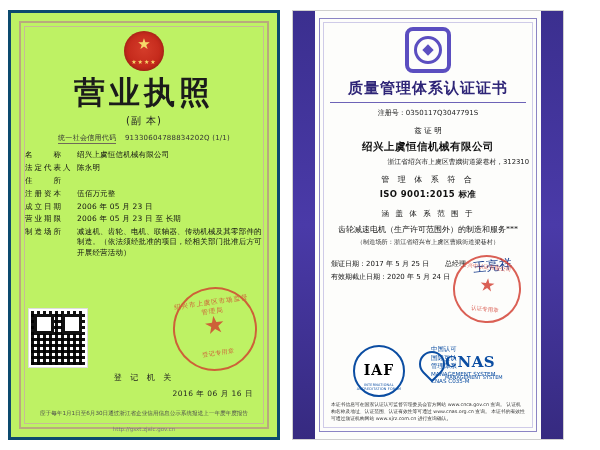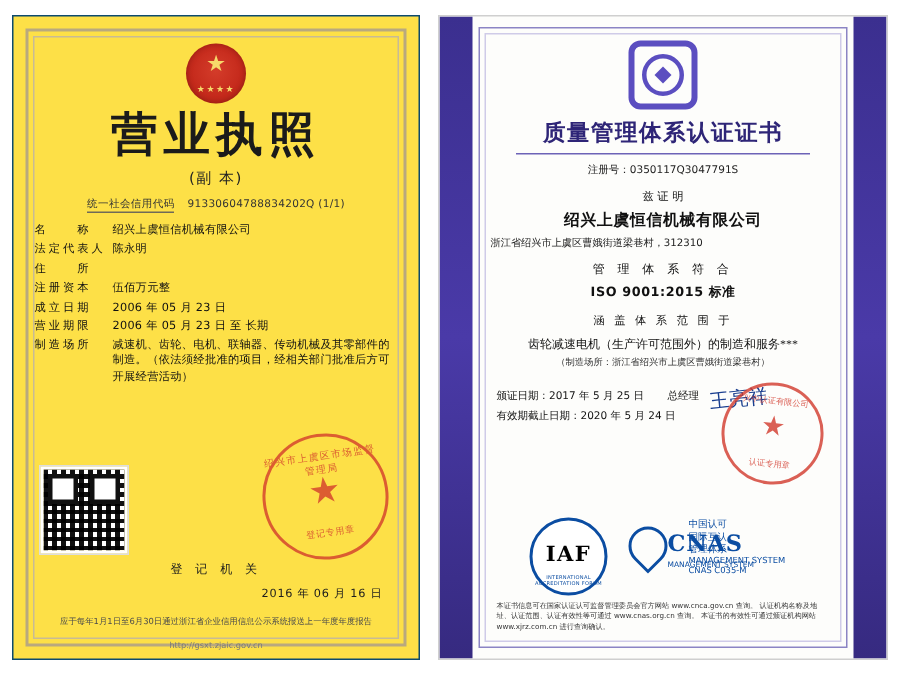--- a/index.html
+++ b/index.html
@@ -20,22 +20,22 @@
     background: #ffffff;
   }
 
   
   .license {
     position: absolute;
     left: 8px;
     top: 10px;
     width: 272px;
     height: 430px;
-    background: #fde047;
-    border: 1px solid #0c4a6e;
+    background: #bef264;
+    border: 3px solid #0c4a6e;
     box-sizing: border-box;
     overflow: hidden;
   }
   .license .outer-frame {
     position: absolute;
     left: 8px;
     top: 8px;
     right: 8px;
     bottom: 8px;
     border: 2px solid #b9a97e;
@@ -239,21 +239,21 @@
     text-align: center;
     font-size: 5.5px;
     color: #7a7a7a;
   }
 
   
   .cert {
     position: absolute;
     left: 292px;
     top: 10px;
-    width: 300px;
+    width: 272px;
     height: 430px;
     background: #fdfdfb;
     box-sizing: border-box;
     overflow: hidden;
     border: 1px solid #cfcfcf;
   }
   .cert .band {
     position: absolute;
     left: 0; top: 0; bottom: 0;
     width: 22px;
@@ -339,21 +339,21 @@
     margin: 4px 0;
   }
   .cert-company {
     text-align: center;
     font-weight: bold;
     font-size: 10.5px;
     color: #111;
     letter-spacing: .5px;
   }
   .cert-addr {
-    text-align: left;
+    text-align: right;
     font-size: 6.8px;
     color: #222;
     margin-top: 3px;
   }
   .cert-usc {
     text-align: center;
     font-size: 6.8px;
     color: #222;
     margin-top: 2px;
   }

